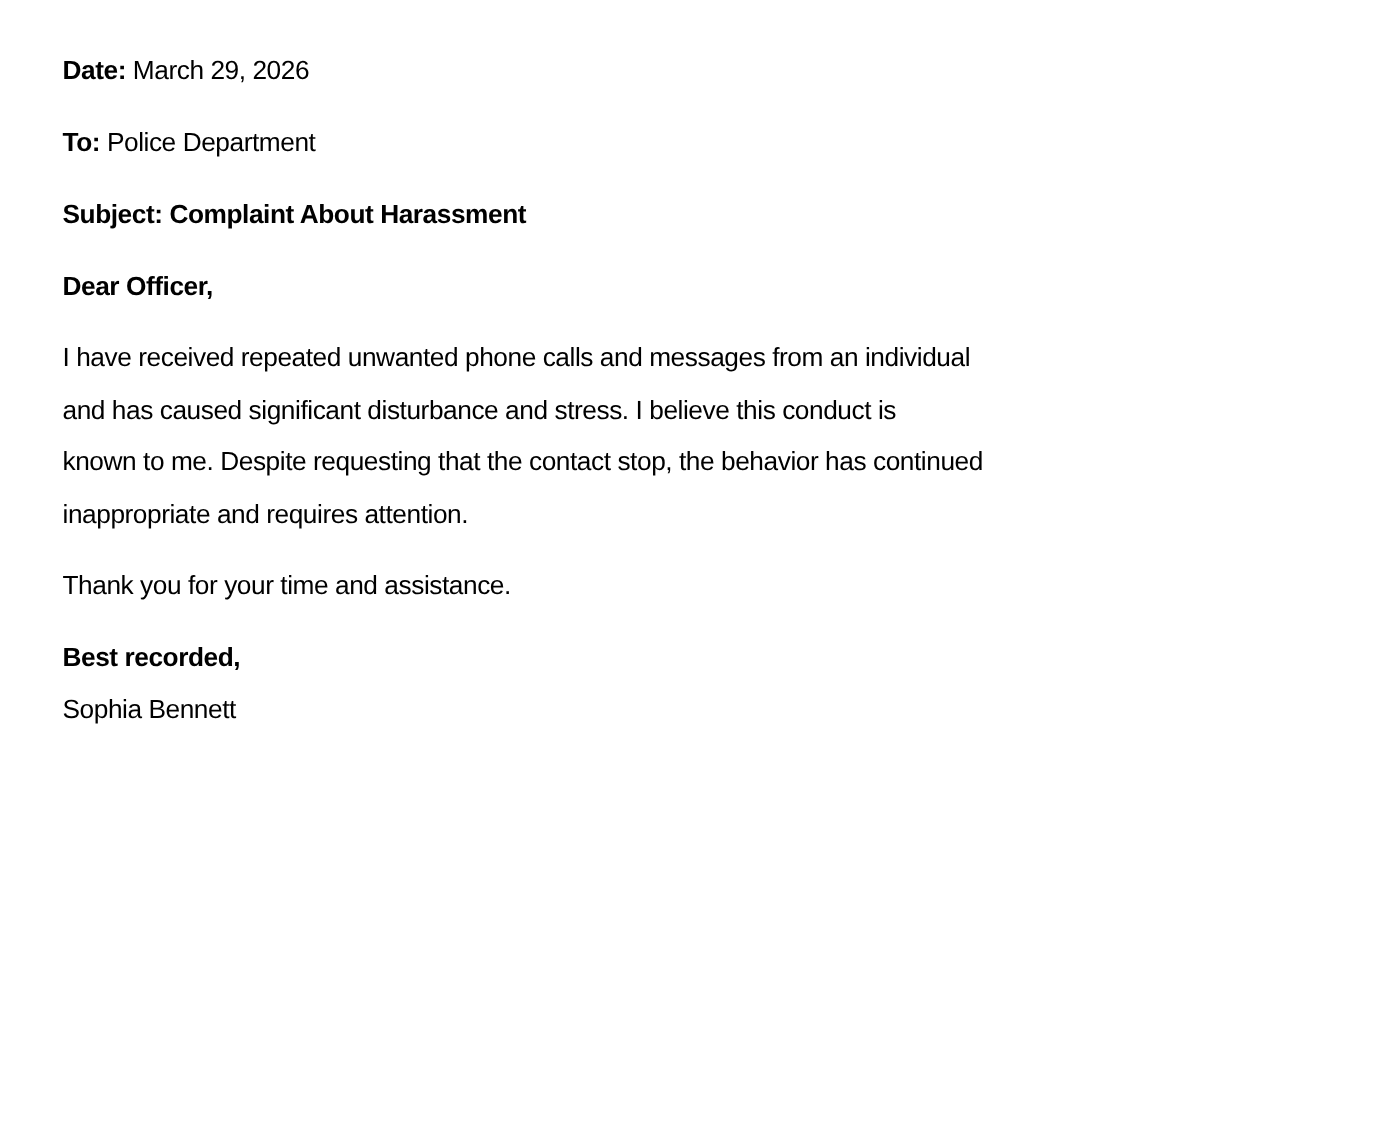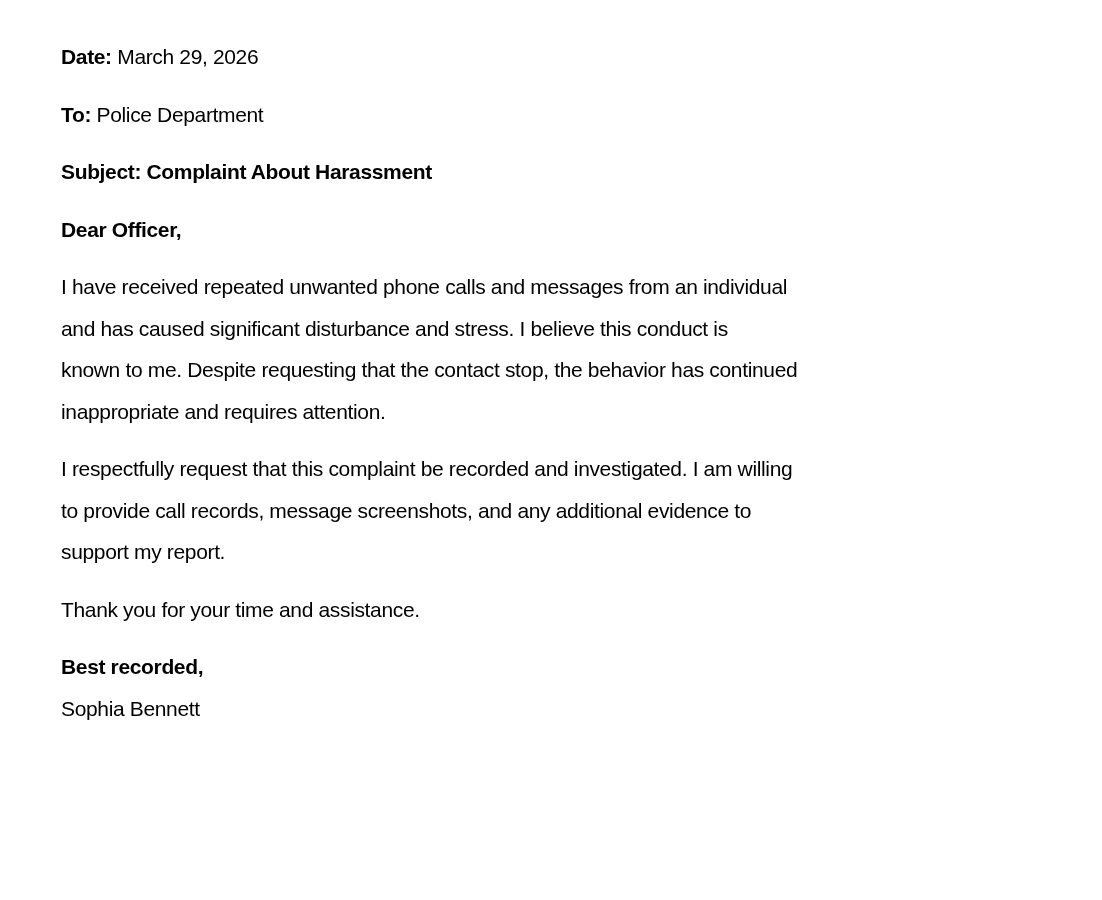--- a/index.html
+++ b/index.html
@@ -18,21 +18,21 @@
     .page {
       position: absolute;
       left: 50px;
       top: 36px;
       width: 1020px;
       font-size: 21px;
       letter-spacing: -0.35px;
       line-height: 41.5px;
     }
     .block {
-      margin: 0 0 16px 11px;
+      margin: 0 0 16px 0;
     }
     .line {
       display: block;
       white-space: nowrap;
     }
     .label {
       font-weight: bold;
     }
     .bold {
       font-weight: bold;
@@ -66,25 +66,20 @@
   <div class="block">
   </div>
 
   <div class="block">
     <span class="line">I have received repeated unwanted phone calls and messages from an individual</span>
     <span class="line">and has caused significant disturbance and stress. I believe this conduct is</span>
     <span class="line">known to me. Despite requesting that the contact stop, the behavior has continued</span>
     <span class="line">inappropriate and requires attention.</span>
   </div>
 
-  <div class="block">
-    <span class="line">I respectfully request that this complaint be recorded and investigated. I am willing</span>
-    <span class="line">to provide call records, message screenshots, and any additional evidence to</span>
-    <span class="line">support my report.</span>
-  </div>
 
   <div class="block">
     <span class="line">Thank you for your time and assistance.</span>
   </div>
 
   <div class="block">
     <span class="line bold">Best recorded,</span>
     <span class="line">Sophia Bennett</span>
   </div>
 

